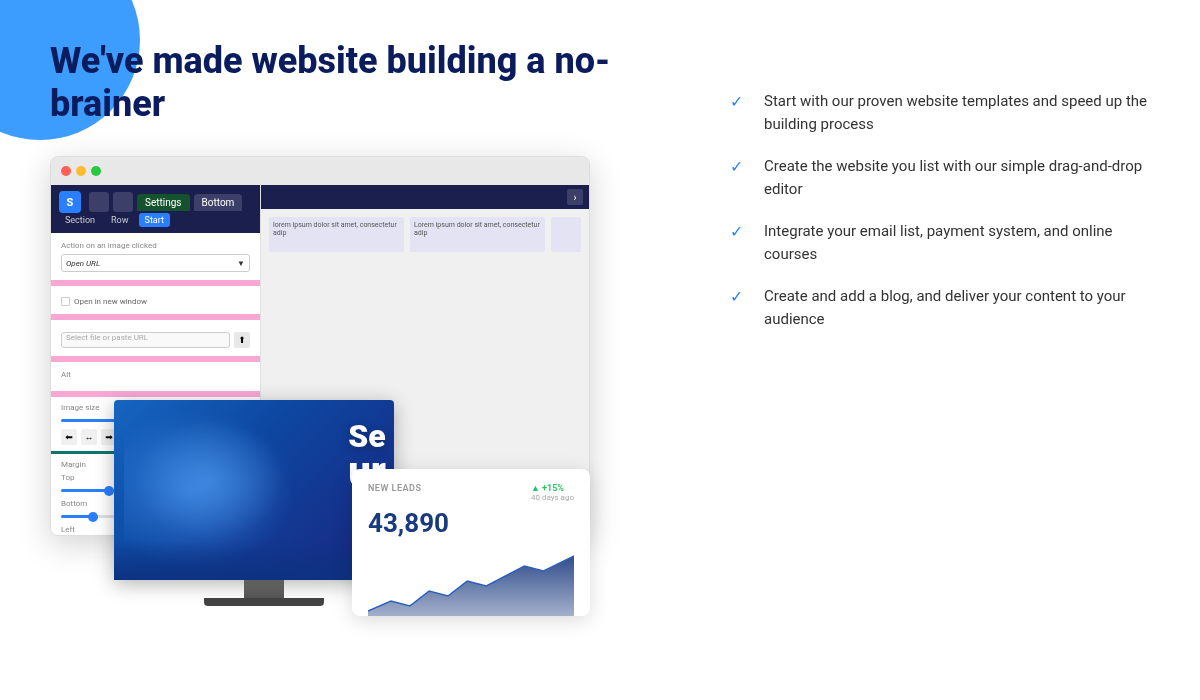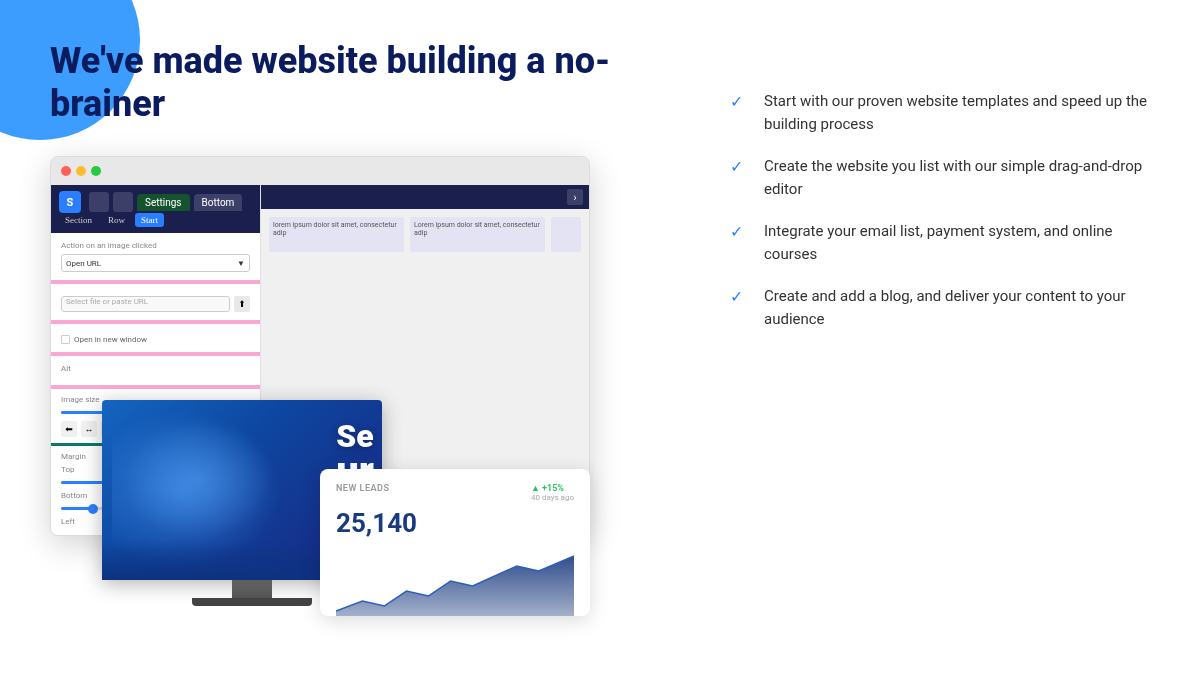--- a/index.html
+++ b/index.html
@@ -161,50 +161,50 @@
       background: #1a1f4e;
       padding: 0 8px 6px;
       gap: 4px;
     }
 
     .editor-nav-item {
       color: #ccc;
       font-size: 9px;
       padding: 2px 6px;
       border-radius: 3px;
-      font-family: Liberation Serif, serif;
     }
     .editor-nav-item.active {
       background: #2a7fff;
       color: #fff;
     }
 
     .editor-field-section {
       padding: 8px 10px;
-      border-bottom: 4px solid #f9a8d4;
+      border-bottom: 6px solid #f9a8d4;
     }
 
     .editor-label {
       font-size: 8px;
       color: #888;
       margin-bottom: 4px;
     }
 
     .editor-select-box {
       width: 100%;
       height: 18px;
       border: 1px solid #ccc;
       border-radius: 3px;
       background: #fff;
       font-size: 8px;
       color: #333;
       padding: 0 4px;
       display: flex;
       align-items: center;
       justify-content: space-between;
+      font-style: italic;
     }
 
     .editor-input-row {
       display: flex;
       align-items: center;
       gap: 4px;
       margin-top: 4px;
     }
 
     .editor-input-box {
@@ -345,21 +345,21 @@
       padding: 8px;
       display: flex;
       flex-direction: column;
       gap: 4px;
     }
 
     
     .monitor-overlay {
       position: absolute;
       bottom: 10px;
-      left: 52px;
+      left: 64px;
       width: 300px;
       z-index: 5;
       margin-top: 48px;
     }
 
     .monitor-screen {
       width: 280px;
       height: 180px;
       background: linear-gradient(135deg, #1565c0 0%, #0d47a1 40%, #1a237e 100%);
       border-radius: 4px 4px 0 0;
@@ -391,21 +391,21 @@
       height: 18px;
       background: linear-gradient(to bottom, #777, #555);
       margin: 0 auto;
     }
 
     
     .stats-card {
       position: absolute;
       bottom: 0;
       right: 30px;
-      width: 270px;
+      width: 238px;
       background: #fff;
       border-radius: 8px;
       box-shadow: 0 4px 20px rgba(0,0,0,0.15);
       padding: 14px 16px 0;
       z-index: 10;
       overflow: hidden;
     }
 
     .stats-card-header {
       display: flex;
@@ -545,32 +545,32 @@
 
               <div class="editor-field-section">
                 <div class="editor-label">Action on an image clicked</div>
                 <div class="editor-select-box">
                   <span style="font-size:8px;">Open URL</span>
                   <span style="font-size:8px;">▼</span>
                 </div>
               </div>
 
               <div class="editor-field-section">
+                <div class="editor-checkbox-row">
+                  <div class="editor-checkbox"></div>
+                  <span class="editor-label-sm">Open in new window</span>
+                </div>
+              </div>
+
+              <div class="editor-field-section">
                 <div class="editor-input-row">
                   <div class="editor-input-box">
                     <span style="font-size:8px;color:#aaa;">Select file or paste URL</span>
                   </div>
                   <div class="editor-icon-sm">⬆</div>
-                </div>
-              </div>
-
-              <div class="editor-field-section">
-                <div class="editor-checkbox-row">
-                  <div class="editor-checkbox"></div>
-                  <span class="editor-label-sm">Open in new window</span>
                 </div>
               </div>
 
               <div class="editor-field-section">
                 <div class="editor-label">Alt</div>
               </div>
 
               <div class="editor-slider-section">
                 <div class="editor-label">Image size</div>
                 <div class="editor-slider-row">
@@ -652,21 +652,21 @@
         <div class="stats-card">
           <div class="stats-card-header">
             <div>
               <div class="stats-label">NEW LEADS</div>
             </div>
             <div>
               <div class="stats-badge">▲ +15%</div>
               <div class="stats-days">40 days ago</div>
             </div>
           </div>
-          <div class="stats-number">25,140</div>
+          <div class="stats-number">43,890</div>
           <div class="stats-chart">
             <svg class="chart-svg" viewBox="0 0 270 70" preserveAspectRatio="none">
               <defs>
                 <linearGradient id="chartGrad" x1="0" y1="0" x2="0" y2="1">
                   <stop offset="0%" stop-color="#1a3a7e" stop-opacity="0.9"></stop>
                   <stop offset="100%" stop-color="#1a3a7e" stop-opacity="0.4"></stop>
                 </linearGradient>
               </defs>
               <path d="M0 65 L30 55 L55 60 L80 45 L105 50 L130 35 L155 40 L180 30 L205 20 L230 25 L270 10 L270 70 L0 70 Z" fill="url(#chartGrad)"></path>
               <path d="M0 65 L30 55 L55 60 L80 45 L105 50 L130 35 L155 40 L180 30 L205 20 L230 25 L270 10" fill="none" stroke="#2a5fbe" stroke-width="1.5"></path>

